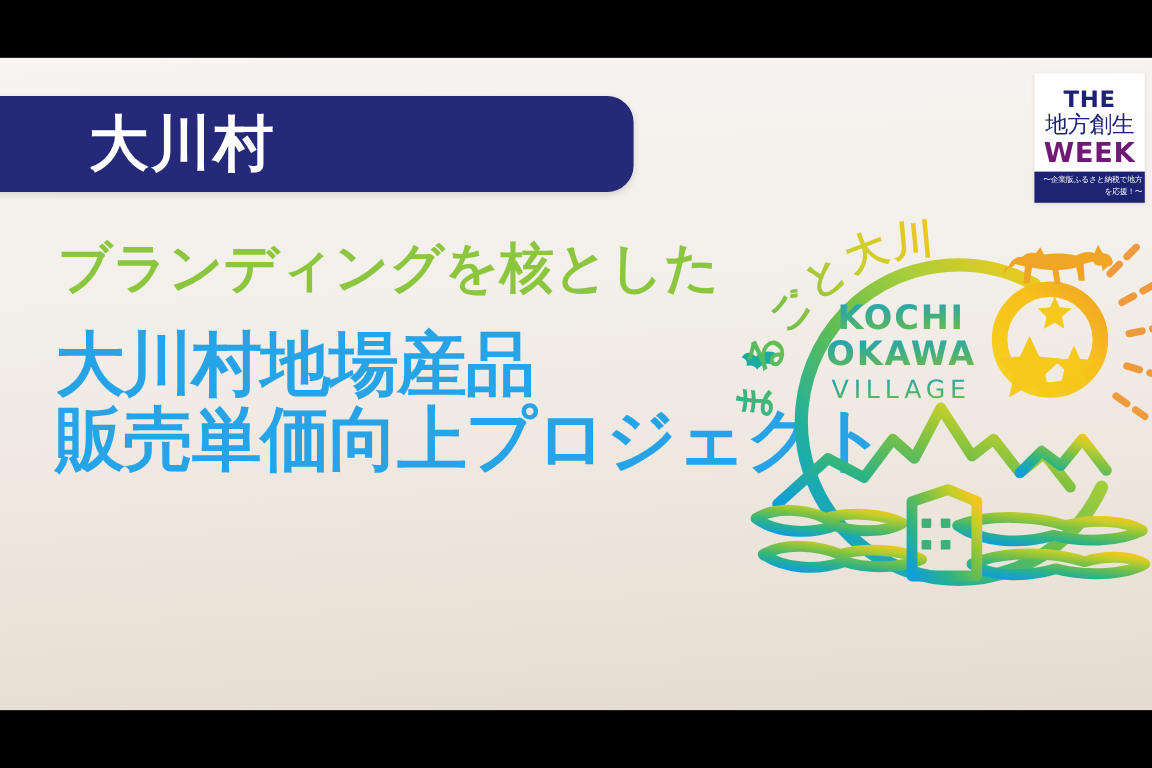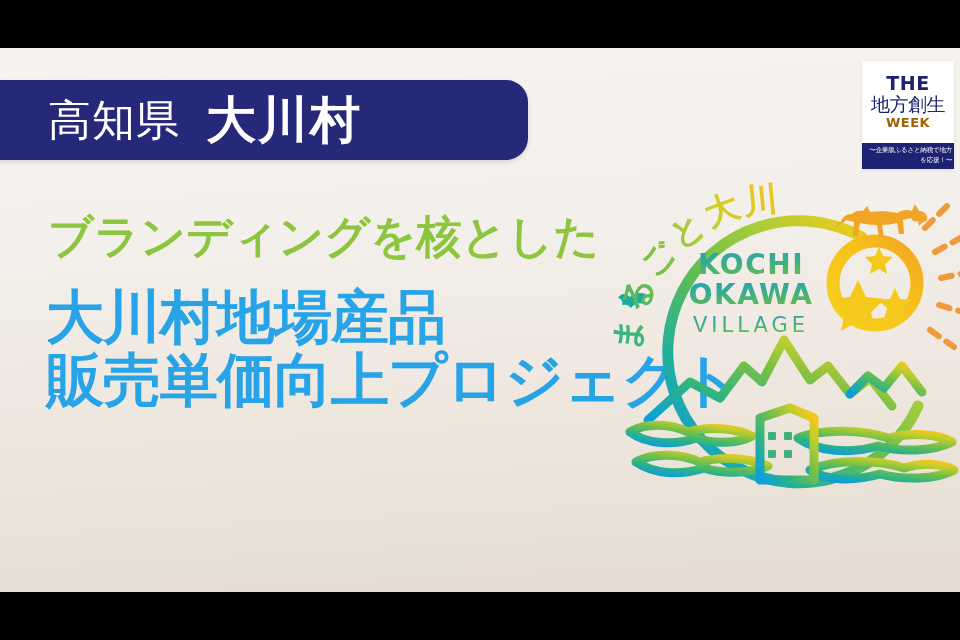--- a/index.html
+++ b/index.html
@@ -101,23 +101,23 @@
     letter-spacing: 0.5px;
   }
   .badge-jp {
     color: #1d2273;
     font-weight: 400;
     font-size: 19px;
     line-height: 1.05;
     letter-spacing: -0.5px;
   }
   .badge-week {
-    color: #a16207;
-    font-weight: 700;
-    font-size: 13px;
+    color: #701a75;
+    font-weight: 700;
+    font-size: 23px;
     line-height: 1.05;
     letter-spacing: 0.5px;
   }
   .badge-foot {
     width: 100%;
     background: #1d2273;
     color: #ffffff;
     font-size: 6.5px;
     line-height: 1.45;
     text-align: right;
@@ -138,21 +138,21 @@
     line-height: 1.0;
     letter-spacing: -1px;
     white-space: nowrap;
   }
   .h-green {
     color: #8cc63e;
     font-size: 45px;
     font-weight: 700;
     line-height: 1.0;
     letter-spacing: 0px;
-    margin-top: 18px;
+    margin-top: 4px;
     margin-left: 8px;
     white-space: nowrap;
   }
   .h-blue1 {
     color: #27a3e8;
     font-size: 58px;
     font-weight: 700;
     line-height: 1.02;
     letter-spacing: -1px;
     margin-top: 29px;
@@ -181,21 +181,20 @@
 </head>
 <body>
 
 <div class="stage">
 
   <div class="bar-top"></div>
 
   <div class="slide">
 
     <div class="pill">
-      <span class="pill-pref">高知県</span>
       <span class="pill-village">大川村</span>
     </div>
 
     <div class="badge">
       <div class="badge-main">
         <div class="badge-the">THE</div>
         <div class="badge-jp">地方創生</div>
         <div class="badge-week">WEEK</div>
       </div>
       <div class="badge-foot">〜企業版ふるさと納税で地方を応援！〜</div>

